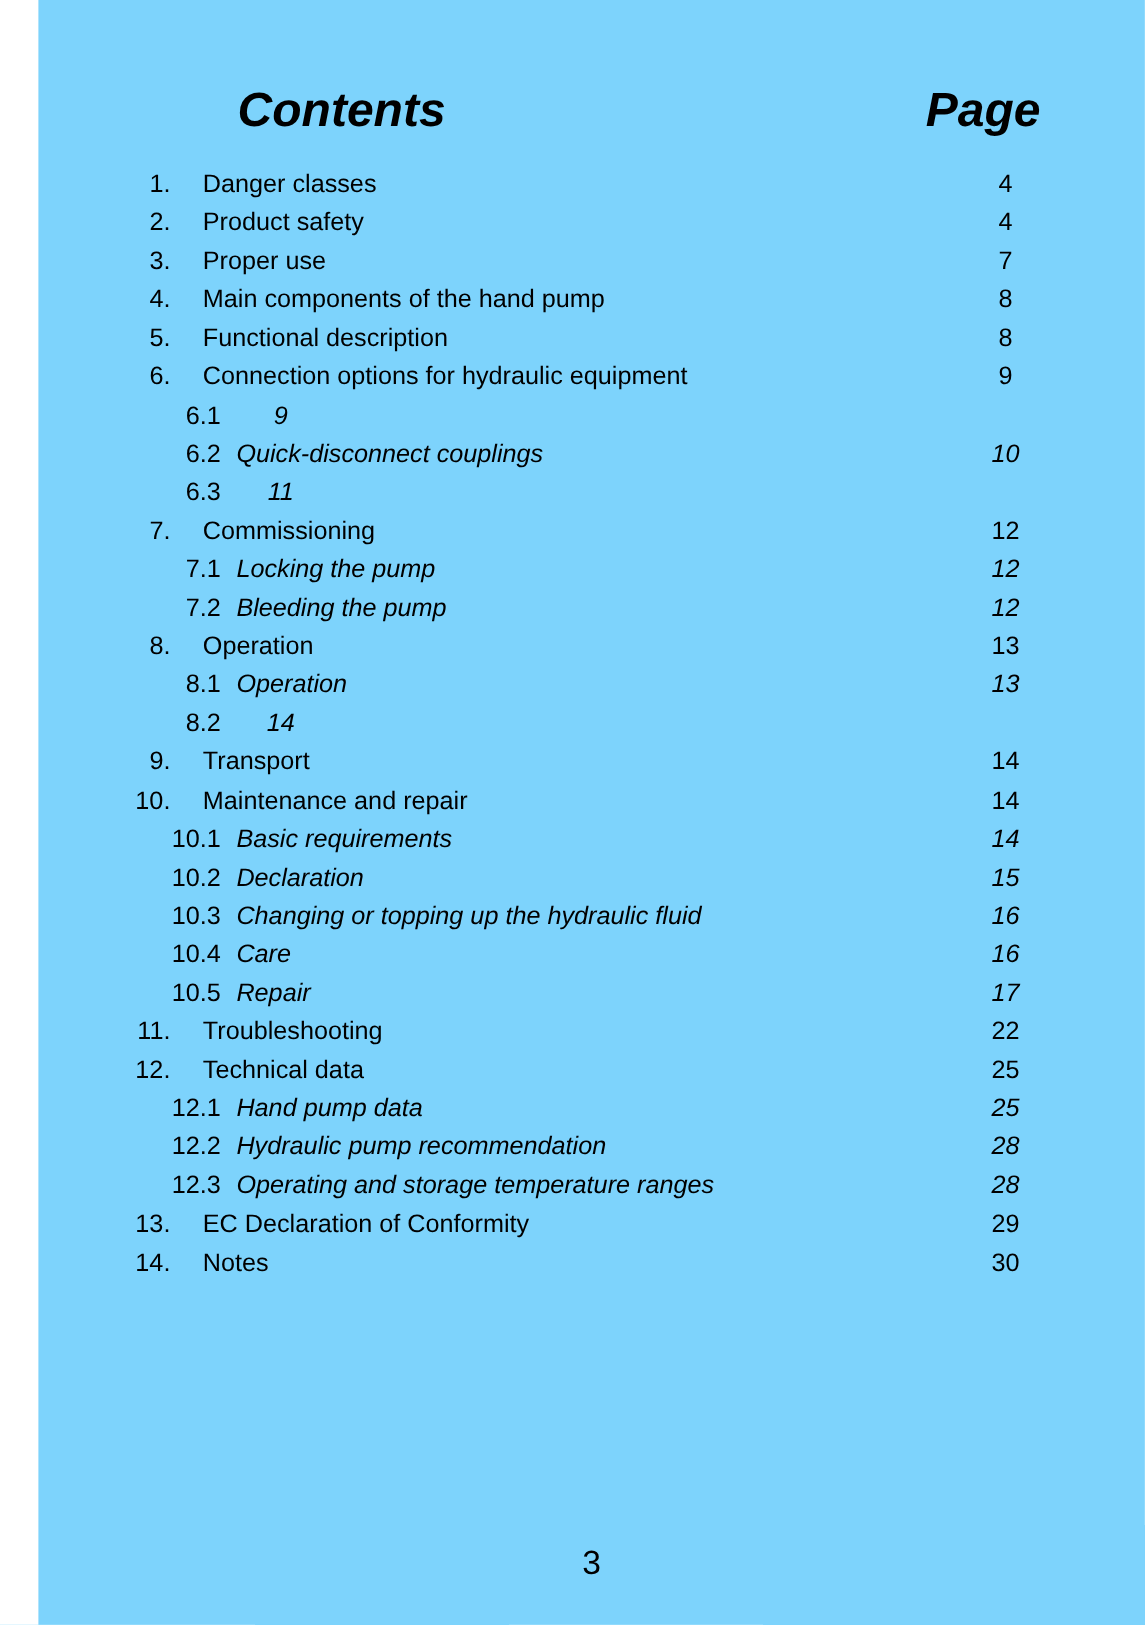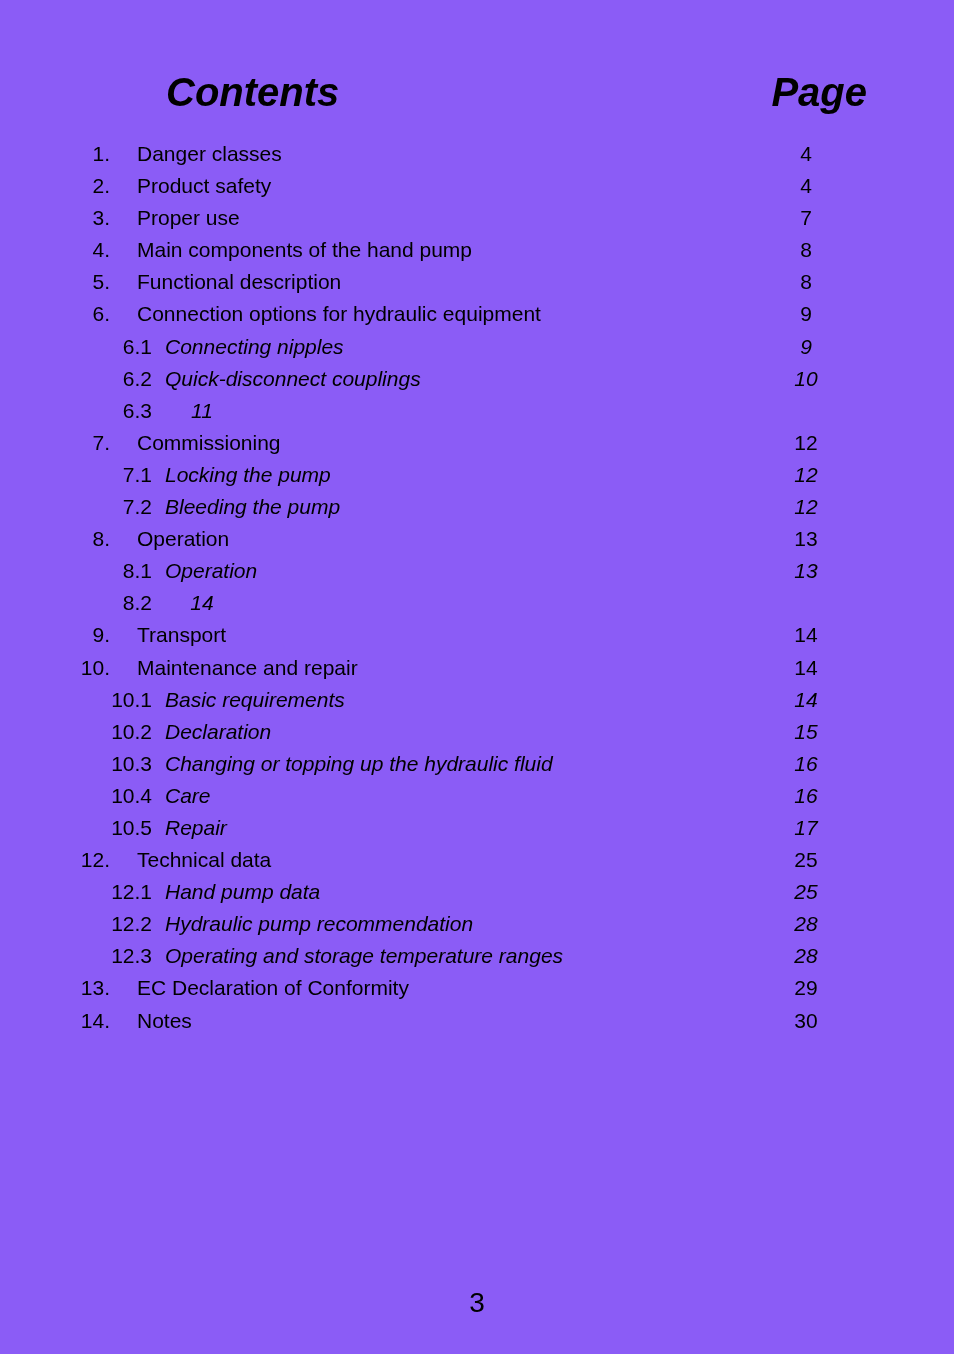--- a/index.html
+++ b/index.html
@@ -6,21 +6,22 @@
   body {
     width: 954px; height: 1354px;
     background: #ffffff;
     font-family: "Liberation Sans", sans-serif;
     color: #000000;
     position: relative;
     overflow: hidden;
   }
   .page {
     position: absolute; inset: 0;
-    background: #8b5cf6;
+    background: #7dd3fc;
+    margin-left: 32px;
   }
   .title {
     position: absolute;
     top: 72px;
     font-size: 40px;
     font-weight: bold;
     font-style: italic;
     line-height: 1;
     white-space: nowrap;
   }
@@ -89,21 +90,20 @@
     <span class="label">Functional description</span>
     <span class="pg">8</span>
   </div>
       <div class="row lvl1">
     <span class="num">6.</span>
     <span class="label">Connection options for hydraulic equipment</span>
     <span class="pg">9</span>
   </div>
       <div class="row lvl2">
     <span class="num">6.1</span>
-    <span class="label">Connecting nipples</span>
     <span class="pg">9</span>
   </div>
       <div class="row lvl2">
     <span class="num">6.2</span>
     <span class="label">Quick-disconnect couplings</span>
     <span class="pg">10</span>
   </div>
       <div class="row lvl2">
     <span class="num">6.3</span>
     <span class="pg">11</span>
@@ -166,20 +166,25 @@
     <span class="num">10.4</span>
     <span class="label">Care</span>
     <span class="pg">16</span>
   </div>
       <div class="row lvl2">
     <span class="num">10.5</span>
     <span class="label">Repair</span>
     <span class="pg">17</span>
   </div>
       <div class="row lvl1">
+    <span class="num">11.</span>
+    <span class="label">Troubleshooting</span>
+    <span class="pg">22</span>
+  </div>
+      <div class="row lvl1">
     <span class="num">12.</span>
     <span class="label">Technical data</span>
     <span class="pg">25</span>
   </div>
       <div class="row lvl2">
     <span class="num">12.1</span>
     <span class="label">Hand pump data</span>
     <span class="pg">25</span>
   </div>
       <div class="row lvl2">

